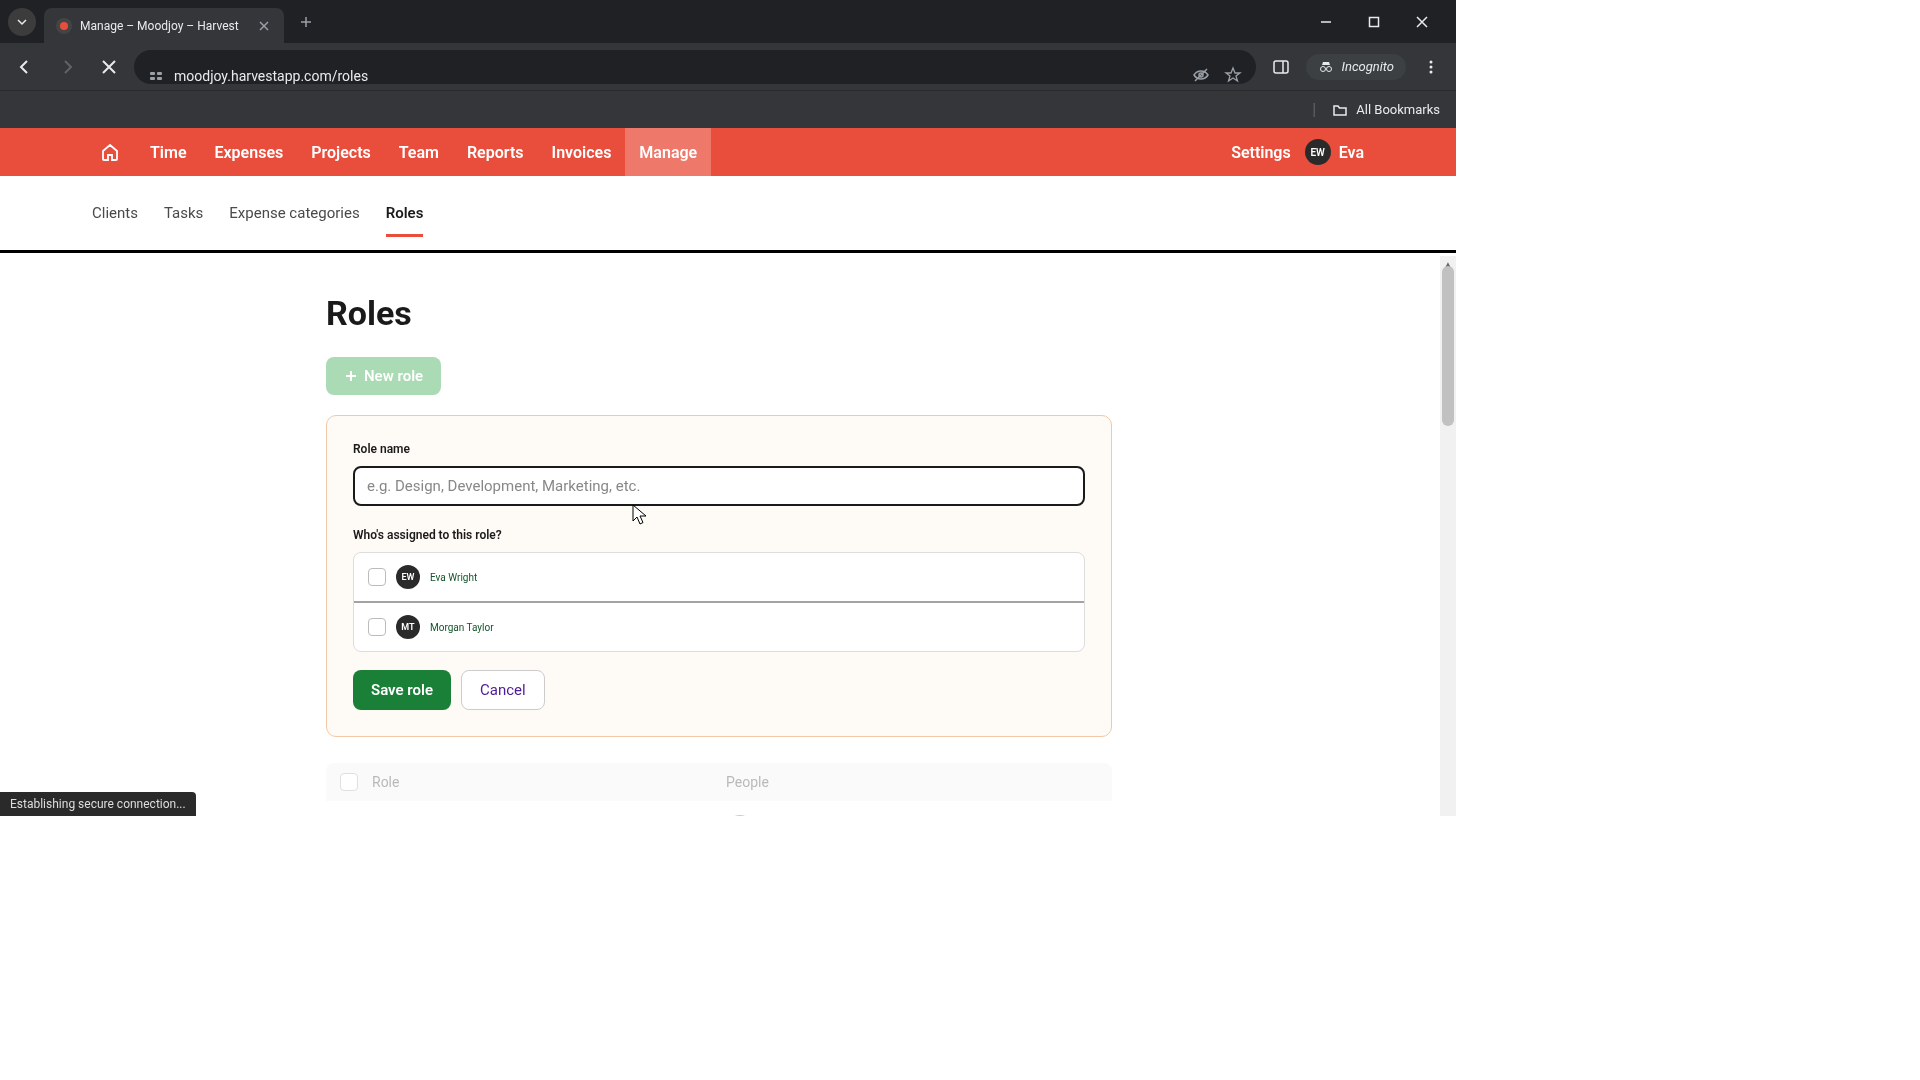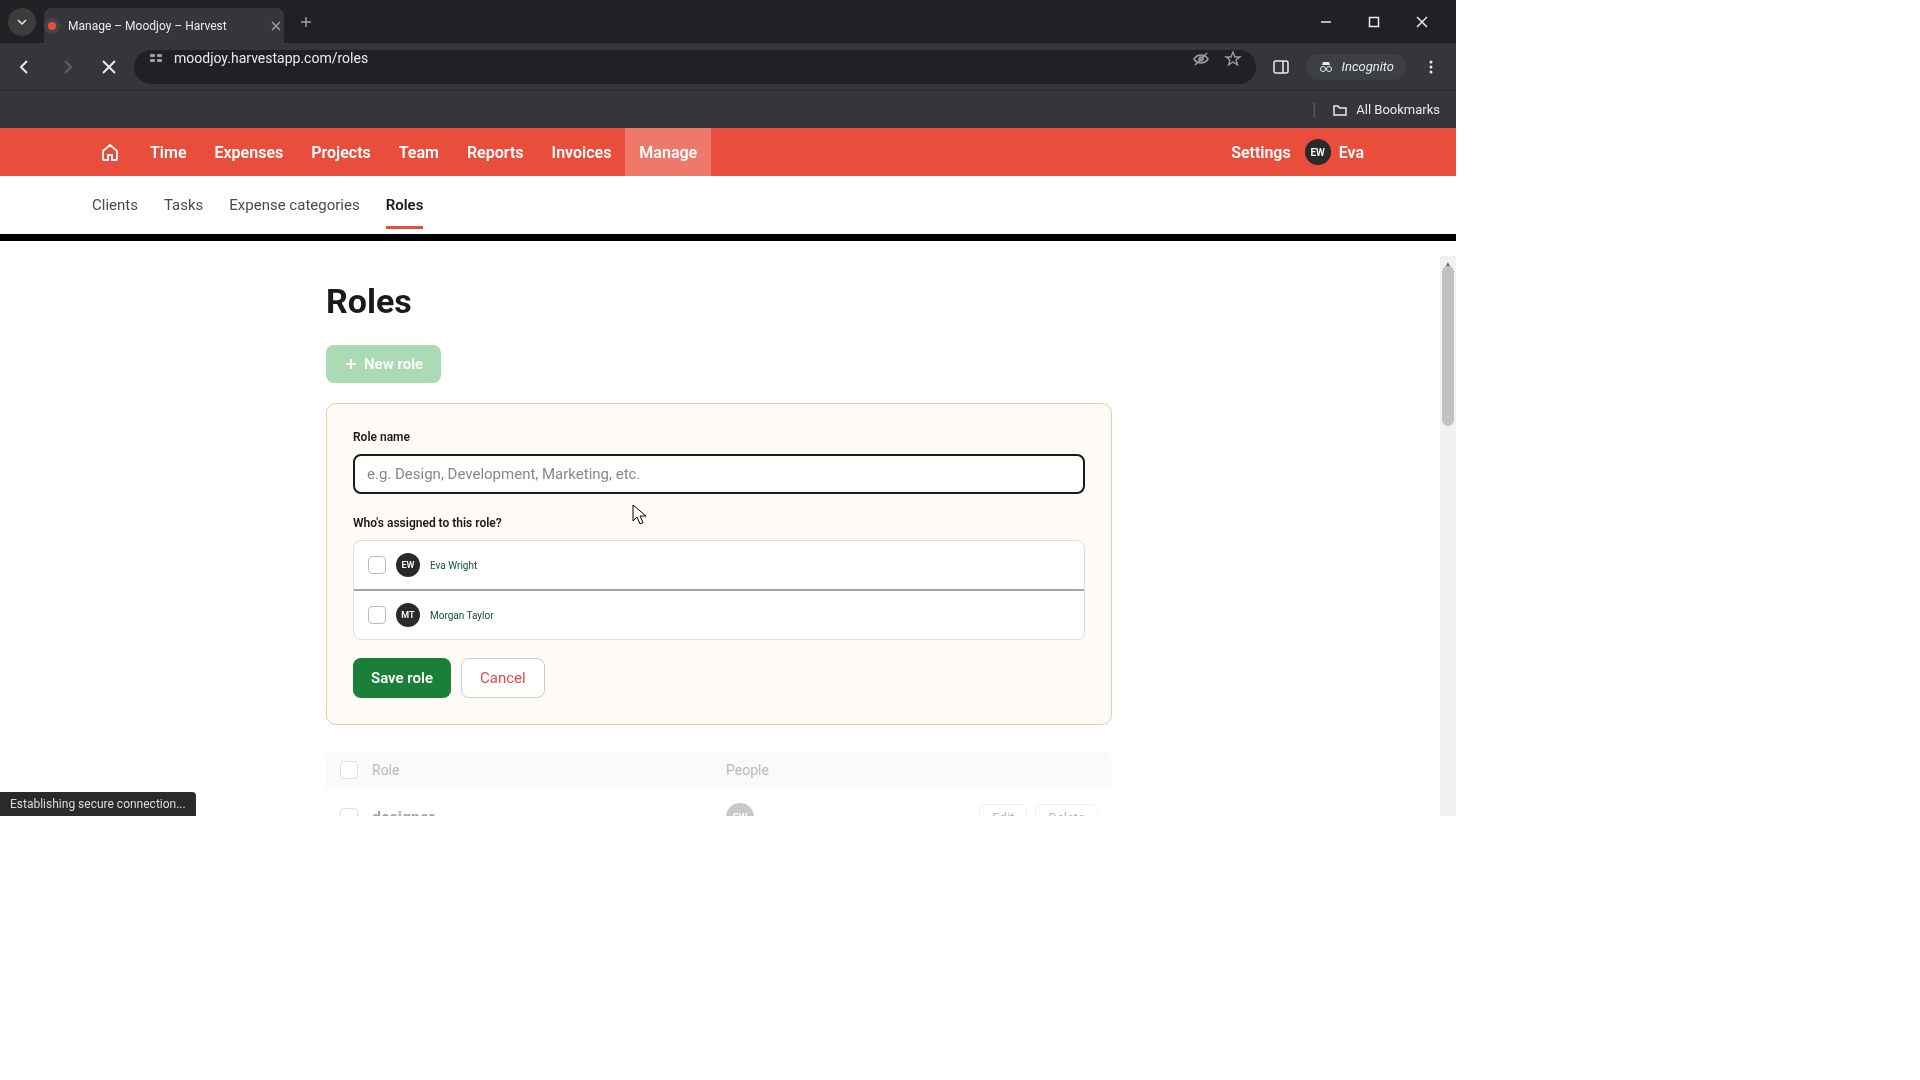--- a/index.html
+++ b/index.html
@@ -2,53 +2,53 @@
 <html><head>
 <meta charset="utf-8">
 <style>
 * { margin: 0; padding: 0; box-sizing: border-box; font-family: -apple-system, BlinkMacSystemFont, "Segoe UI", Roboto, sans-serif; }
 body { width: 1456px; height: 816px; overflow: hidden; background: #fff; position: relative; }
 
 
 .browser-chrome { background: #202124; color: #e8eaed; }
 .tab-bar { display: flex; align-items: center; height: 43px; padding: 0 8px; gap: 8px; }
 .tab-dropdown { width: 28px; height: 28px; border-radius: 50%; background: #3c3c3c; display: flex; align-items: center; justify-content: center; cursor: pointer; }
-.tab { display: flex; align-items: center; gap: 8px; background: #35363a; border-radius: 8px 8px 0 0; padding: 8px 0; width: 240px; height: 35px; margin-top: 8px; }
+.tab { display: flex; align-items: center; gap: 8px; background: #35363a; border-radius: 8px 8px 0 0; padding: 8px 12px; width: 240px; height: 35px; margin-top: 8px; }
 .tab-favicon { width: 16px; height: 16px; border-radius: 50%; background: #444; display: flex; align-items: center; justify-content: center; }
 .tab-title { flex: 1; font-size: 12px; white-space: nowrap; overflow: hidden; text-overflow: ellipsis; color: #e8eaed; }
 .tab-close { width: 16px; height: 16px; display: flex; align-items: center; justify-content: center; cursor: pointer; color: #9aa0a6; }
 .new-tab { width: 28px; height: 28px; display: flex; align-items: center; justify-content: center; cursor: pointer; color: #9aa0a6; }
 .window-controls { margin-left: auto; display: flex; gap: 20px; padding-right: 12px; }
 .win-btn { width: 28px; height: 28px; display: flex; align-items: center; justify-content: center; cursor: pointer; color: #e8eaed; }
 
 .addr-row { display: flex; align-items: center; height: 47px; padding: 0 8px; gap: 8px; background: #35363a; }
 .nav-btn { width: 34px; height: 34px; border-radius: 50%; display: flex; align-items: center; justify-content: center; cursor: pointer; color: #9aa0a6; }
 .nav-btn.enabled { color: #e8eaed; }
-.addr-bar { flex: 1; height: 34px; background: #202124; border-radius: 17px; display: flex; align-items: flex-start; padding: 0 14px; gap: 10px; color: #e8eaed; font-size: 14px; }
+.addr-bar { flex: 1; height: 34px; background: #202124; border-radius: 17px; display: flex; align-items: flex-end; padding: 0 14px; gap: 10px; color: #e8eaed; font-size: 14px; }
 .addr-icon { color: #9aa0a6; display: flex; }
 .addr-right { margin-left: auto; display: flex; gap: 14px; align-items: center; }
 .incognito-pill { display: flex; align-items: center; gap: 8px; background: #3c4043; border-radius: 16px; padding: 5px 12px; font-size: 13px; font-style: italic; }
 .menu-btn { width: 34px; height: 34px; display: flex; align-items: center; justify-content: center; cursor: pointer; color: #e8eaed; }
 
 .bookmarks-row { display: flex; justify-content: flex-end; align-items: center; height: 38px; padding: 0 16px; background: #35363a; border-top: 1px solid #2a2a2a; }
 .bookmarks-link { display: flex; align-items: center; gap: 8px; color: #e8eaed; font-size: 13px; cursor: pointer; }
 .bookmarks-divider { color: #5f6368; margin-right: 16px; }
 
 
 .app { background: #fff; position: relative; }
 .topnav { background: #e94e3c; height: 48px; display: flex; align-items: center; padding: 0 0 0 92px; }
 .home-link { width: 36px; height: 36px; display: flex; align-items: center; justify-content: center; color: #fff; margin-right: 8px; cursor: pointer; }
 .nav-items { display: flex; height: 100%; }
 .nav-item { display: flex; align-items: center; padding: 0 14px; color: #fff; font-size: 16px; font-weight: 600; cursor: pointer; }
 .nav-item.active { background: rgba(255,255,255,0.24); }
 .nav-right { margin-left: auto; display: flex; align-items: center; gap: 14px; padding-right: 92px; }
 .nav-user { display: flex; align-items: center; gap: 8px; color: #fff; font-weight: 600; cursor: pointer; }
 .avatar { width: 26px; height: 26px; border-radius: 50%; background: #2a2a2a; color: #fff; font-size: 10px; font-weight: 600; display: flex; align-items: center; justify-content: center; }
 
-.subnav { border-bottom: 7px solid #000000; padding: 4px 92px; }
+.subnav { border-bottom: 3px solid #000000; padding: 12px 92px; }
 .subnav-inner { display: flex; gap: 26px; height: 50px; align-items: center; }
 .subnav-item { font-size: 15px; color: #4a4a4a; cursor: pointer; padding: 14px 0; position: relative; }
 .subnav-item.active { color: #1a1a1a; font-weight: 600; }
 .subnav-item.active::after { content: ""; position: absolute; left: 0; right: 0; bottom: -1px; height: 3px; background: #e94e3c; }
 
 .content { padding: 40px 0 0 0; width: 786px; margin-left: 326px; }
 .page-title { font-size: 34px; font-weight: 700; color: #1a1a1a; margin-bottom: 24px; }
 .btn-new { background: #8fcf9b; color: #fff; border: none; border-radius: 8px; padding: 10px 18px; font-size: 15px; font-weight: 600; display: inline-flex; align-items: center; gap: 6px; cursor: pointer; opacity: 0.75; }
 
 .form-panel { margin-top: 20px; border: 1px solid #f2c9a8; background: #fefaf6; border-radius: 10px; padding: 26px; }
@@ -56,21 +56,21 @@
 .text-input { width: 100%; height: 40px; border: 2px solid #1a1a1a; border-radius: 8px; padding: 0 12px; font-size: 15px; background: #fff; outline: none; }
 .text-input::placeholder { color: #888; }
 .assign-box { border: 1px solid #ddd; border-radius: 8px; background: #fff; margin-top: 10px; }
 .assign-row { display: flex; align-items: center; gap: 10px; padding: 12px 14px; }
 .assign-row + .assign-row { border-top: 2px solid #a3a3a3; }
 .checkbox { width: 18px; height: 18px; border: 1.5px solid #bbb; border-radius: 4px; background: #fff; cursor: pointer; }
 .assign-avatar { width: 24px; height: 24px; border-radius: 50%; background: #2a2a2a; color: #fff; font-size: 9px; font-weight: 600; display: flex; align-items: center; justify-content: center; }
 .assign-name { font-size: 10px; color: #14532d; }
 .form-actions { margin-top: 18px; display: flex; gap: 10px; }
 .btn-save { background: #1a7f37; color: #fff; border: none; border-radius: 8px; padding: 10px 18px; font-size: 15px; font-weight: 600; cursor: pointer; }
-.btn-cancel { background: #fff; color: #ef4444; border: 1px solid #ccc; border-radius: 8px; padding: 10px 18px; font-size: 15px; cursor: pointer; }
+.btn-cancel { background: #fff; color: #4c1d95; border: 1px solid #ccc; border-radius: 8px; padding: 10px 18px; font-size: 15px; cursor: pointer; }
 
 .table-wrap { margin-top: 26px; opacity: 0.45; }
 .thead { display: flex; align-items: center; background: #f4f4f4; border-radius: 8px 8px 0 0; padding: 10px 14px; gap: 14px; font-size: 14px; color: #666; }
 .th-check { width: 18px; height: 18px; border: 1.5px solid #bbb; border-radius: 4px; background: #fff; }
 .th-role { flex: 0 0 340px; }
 .th-people { flex: 1; }
 .trow { display: flex; align-items: center; padding: 14px; gap: 14px; border-bottom: 1px solid #eee; }
 .td-role { flex: 0 0 340px; font-weight: 600; color: #333; }
 .td-people { flex: 1; }
 .row-avatar { width: 28px; height: 28px; border-radius: 50%; background: #888; color: #fff; font-size: 10px; font-weight: 600; display: flex; align-items: center; justify-content: center; }

